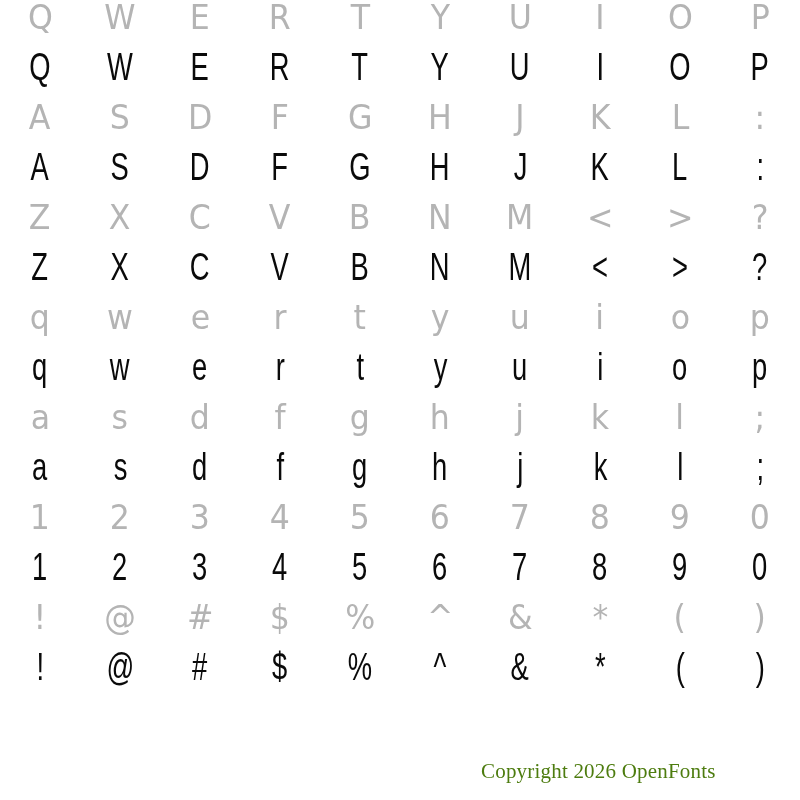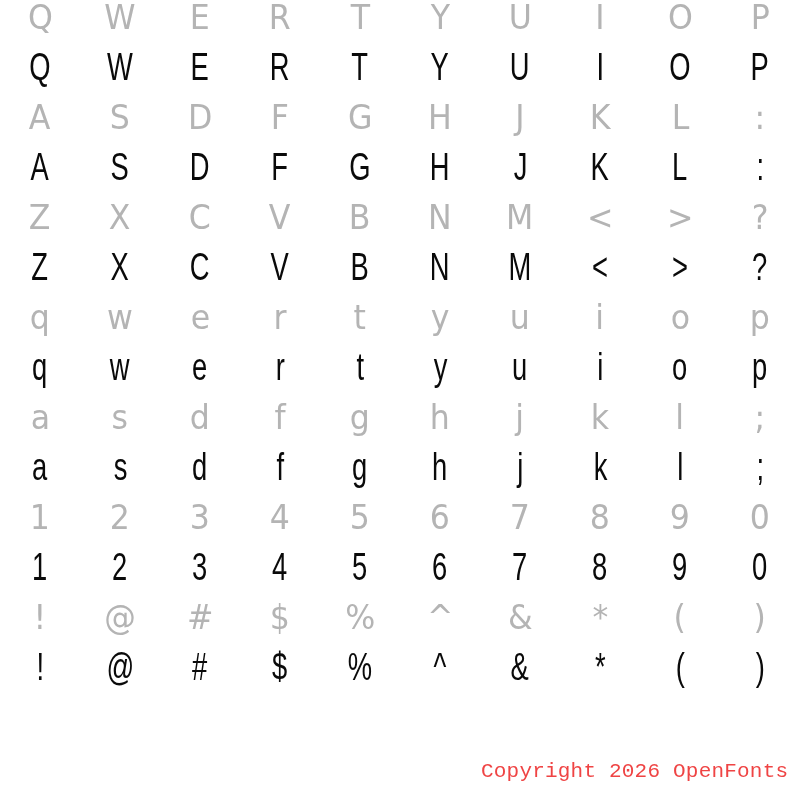--- a/index.html
+++ b/index.html
@@ -46,24 +46,24 @@
     color: #0a0a0a;
   }
   .row-black .glyph-cell > span {
     transform: scaleX(0.72);
     transform-origin: center bottom;
   }
   .footer-copyright {
     position: absolute;
     left: 481px;
     top: 761px;
-    font-family: Liberation Mono, monospace;
+    font-family: Liberation Serif, serif;
     font-size: 21px;
     line-height: 1;
-    color: #ef4444;
+    color: #4d7c0f;
     letter-spacing: 0.2px;
     text-align: right;
   }
 </style>
 </head>
 <body>
 
 <div id="stage">
   <div id="specimen">
       <div class="glyph-row row-gray" style="top: 0px;"><div class="glyph-cell"><span>Q</span></div><div class="glyph-cell"><span>W</span></div><div class="glyph-cell"><span>E</span></div><div class="glyph-cell"><span>R</span></div><div class="glyph-cell"><span>T</span></div><div class="glyph-cell"><span>Y</span></div><div class="glyph-cell"><span>U</span></div><div class="glyph-cell"><span>I</span></div><div class="glyph-cell"><span>O</span></div><div class="glyph-cell"><span>P</span></div></div>

